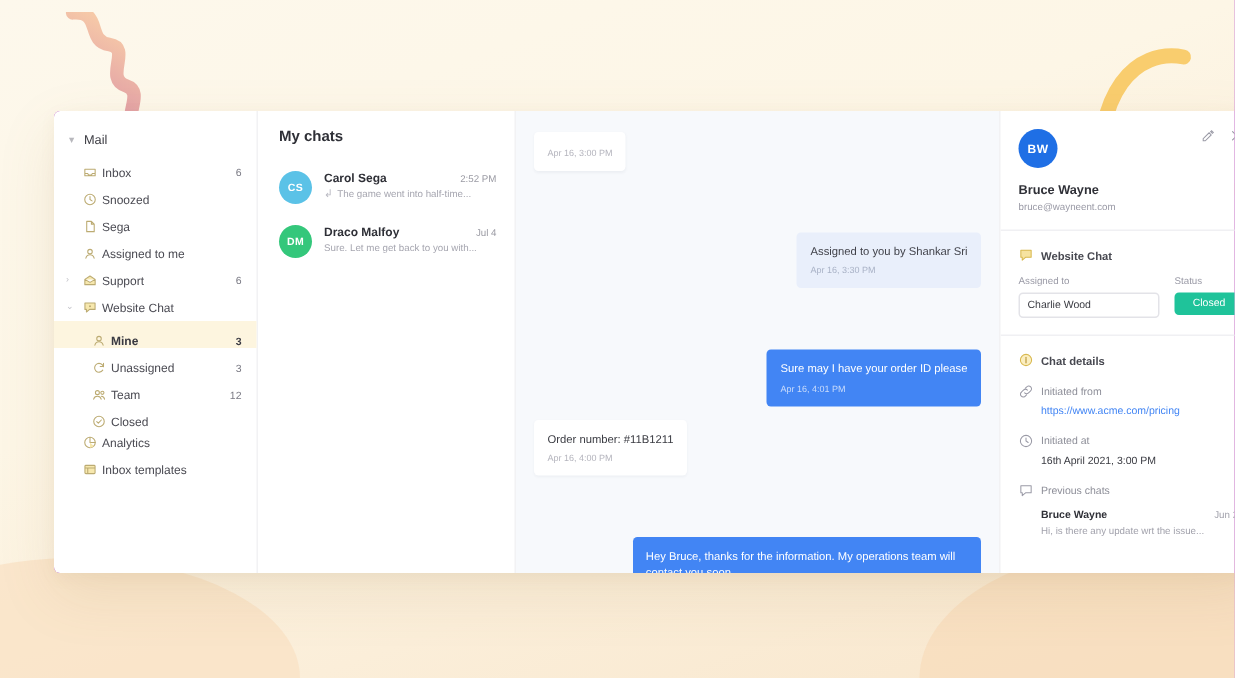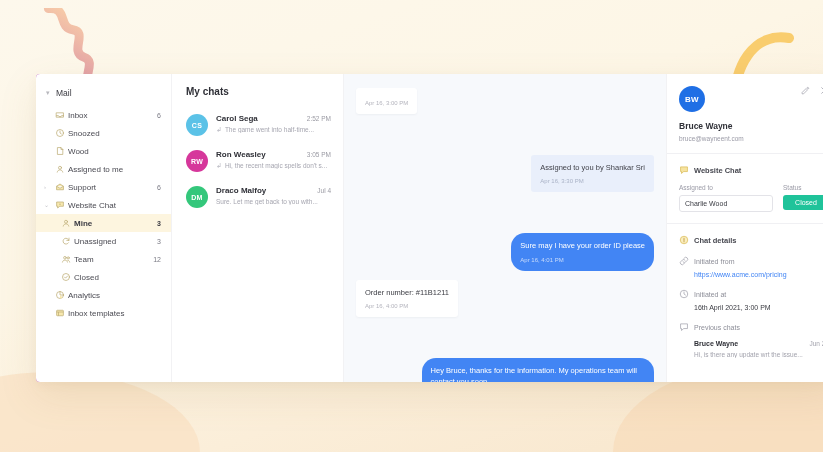--- a/index.html
+++ b/index.html
@@ -59,21 +59,21 @@
   .side-row .caret {
     width: 8px; flex: 0 0 8px;
     font-size: 6px; color: #c2c2c8; line-height: 1;
   }
   .side-row .ico {
     width: 16px; flex: 0 0 16px;
     display: flex; align-items: center; justify-content: center;
   }
   .side-row .lbl { flex: 1; white-space: nowrap; overflow: hidden; }
   .side-row .cnt { font-size: 7px; color: #7a7a84; }
-  .side-row.sub { padding-left: 22px; }
+  .side-row.sub { padding-left: 22px; align-items: flex-end; }
   .side-row.active { background: #fdf5df; }
   .side-row.active .lbl { color: #3a3a42; font-weight: bold; }
   .side-row.active .cnt { color: #3a3a42; font-weight: bold; }
 
   
   #chat-list {
     width: 172px; flex: 0 0 172px;
     background: #ffffff;
     border-right: 1px solid #f2f2f4;
     padding: 12px 0 0 0;
@@ -118,21 +118,21 @@
     padding: 7px 9px 6px 9px;
     border-radius: 3px;
     font-size: 7.5px;
     line-height: 1.5;
   }
   .bubble .stamp { font-size: 6px; margin-top: 4px; display: block; }
   .b-incoming { background: #ffffff; color: #3a3b42; box-shadow: 0 1px 2px rgba(40,50,80,0.05); }
   .b-incoming .stamp { color: #b4b4bd; }
   .b-system { background: #e9effb; color: #41424a; }
   .b-system .stamp { color: #a9b2c6; }
-  .b-outgoing { background: #4285f4; color: #ffffff; border-radius: 14px; }
+  .b-outgoing { background: #4285f4; color: #ffffff; }
   .b-outgoing .stamp { color: #cadcfb; }
   .b-system b { font-weight: bold; }
 
   
   #details {
     width: 175px; flex: 0 0 175px;
     background: #ffffff;
     border-left: 1px solid #f2f2f4;
     padding: 12px 12px 0 12px;
     overflow: hidden;
@@ -248,21 +248,21 @@
           <span class="lbl">Snoozed</span>
           <span class="cnt"></span>
         </div>
         <div class="side-row">
           <span class="caret"></span>
           <span class="ico">
             <svg width="10" height="10" viewBox="0 0 16 16">
               <path d="M4.5 2.5h5l3 3v8h-8z M9.5 2.5v3h3" fill="none" stroke="#bcab72" stroke-width="1.15" stroke-linecap="round" stroke-linejoin="round"></path>
             </svg>
           </span>
-          <span class="lbl">Wood</span>
+          <span class="lbl">Sega</span>
           <span class="cnt"></span>
         </div>
         <div class="side-row">
           <span class="caret"></span>
           <span class="ico">
             <svg width="10" height="10" viewBox="0 0 16 16">
               <circle cx="8" cy="6" r="2.4" fill="none" stroke="#bcab72" stroke-width="1.15" stroke-linecap="round" stroke-linejoin="round"></circle>
               <path d="M3.6 13c.5-2.4 2.3-3.6 4.4-3.6S11.9 10.6 12.4 13" fill="none" stroke="#bcab72" stroke-width="1.15" stroke-linecap="round" stroke-linejoin="round"></path>
             </svg>
           </span>
@@ -368,33 +368,20 @@
               <span class="chat-name">Carol Sega</span>
               <span class="chat-time">2:52 PM</span>
             </div>
             <div class="chat-prev">
               <span class="reply-arrow">↲</span>
               <span>The game went into half-time...</span>
             </div>
           </div>
         </div>
         <div class="chat-item">
-          <div class="avatar" style="background:#d6379b">RW</div>
-          <div class="chat-body">
-            <div class="chat-line1">
-              <span class="chat-name">Ron Weasley</span>
-              <span class="chat-time">3:05 PM</span>
-            </div>
-            <div class="chat-prev">
-              <span class="reply-arrow">↲</span>
-              <span>Hi, the recent magic spells don't s...</span>
-            </div>
-          </div>
-        </div>
-        <div class="chat-item">
           <div class="avatar" style="background:#34c77b">DM</div>
           <div class="chat-body">
             <div class="chat-line1">
               <span class="chat-name">Draco Malfoy</span>
               <span class="chat-time">Jul 4</span>
             </div>
             <div class="chat-prev">
               <span>Sure. Let me get back to you with...</span>
             </div>
           </div>

